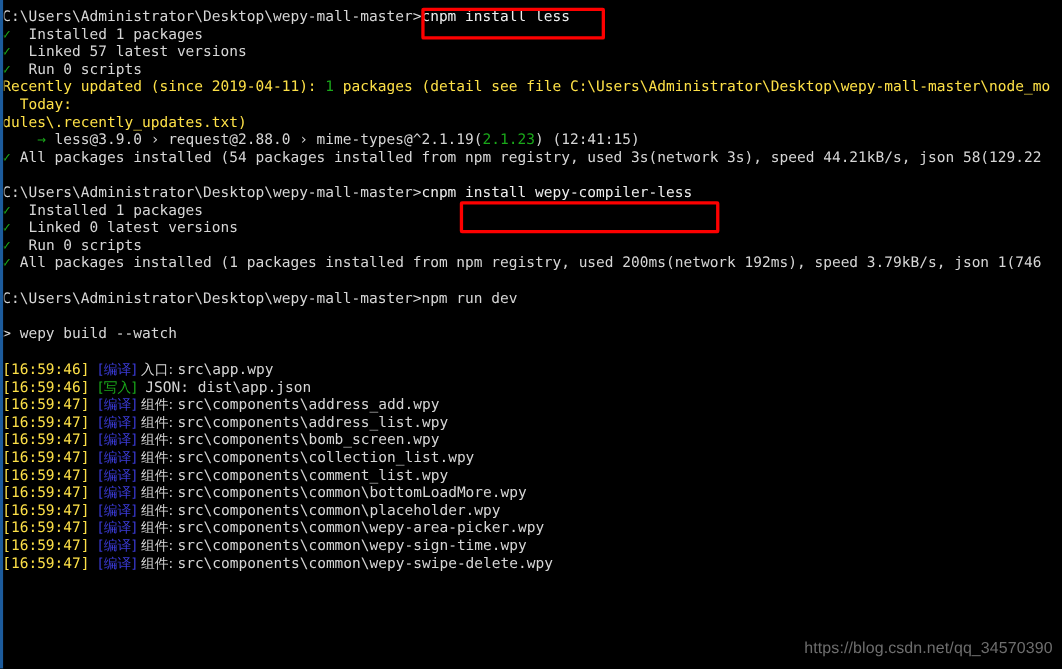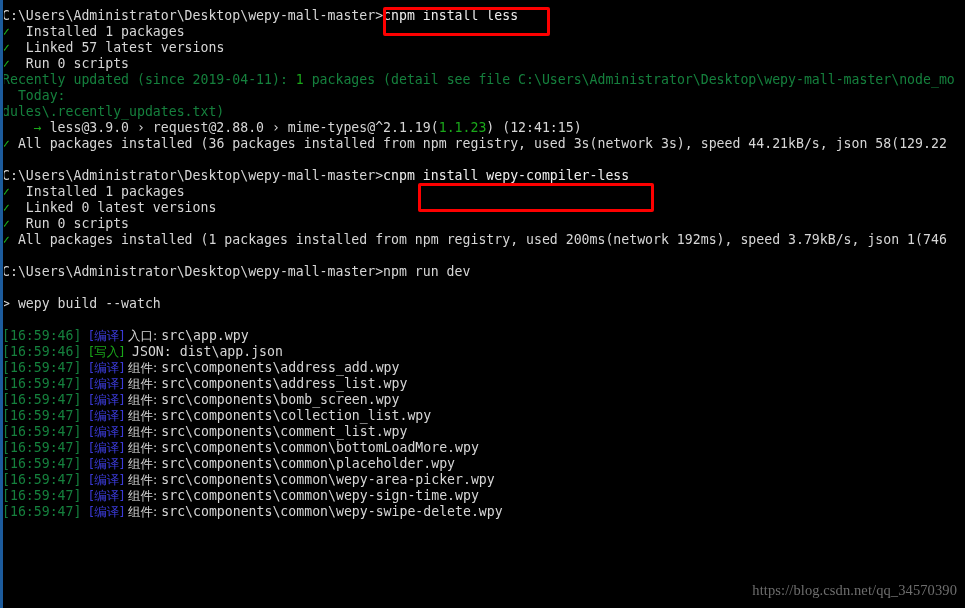--- a/index.html
+++ b/index.html
@@ -48,21 +48,21 @@
     white-space: pre;
     overflow: hidden;
     padding-left: 2px;
     box-sizing: border-box;
   }
   .line span { white-space: pre; }
 
   
   .c-white   { color: #d6d6d6; }
   .c-bright  { color: #eeeeee; }
-  .c-gray    { color: #15803d; }
+  .c-gray    { color: #fde047; }
   .c-green   { color: #1aa81a; }
   .c-blue    { color: #3b3bd8; }
 
   .check {
     color: #1ba81b;
     font-weight: bold;
   }
   .cjk {
     font-family: "DejaVu Sans", "Liberation Sans", sans-serif;
     font-size: 12.5px;
@@ -79,21 +79,21 @@
   }
   #redbox-1 { left: 383px; top: 7px;   width: 167px; height: 29px; }
   #redbox-2 { left: 418px; top: 183px; width: 236px; height: 29px; }
 
   
   #watermark {
     position: absolute;
     right: 8px;
     bottom: 10px;
     color: #6e6e6e;
-    font-family: Liberation Serif, serif;
+    font-family: Liberation Sans, sans-serif;
     font-size: 14.5px;
     letter-spacing: 0.1px;
     z-index: 12;
     white-space: nowrap;
   }
 </style>
 </head>
 <body>
 
 <div id="terminal">
@@ -102,22 +102,22 @@
   <div id="left-edge-inner"></div>
 
   <div id="screen">
       <div class="line"><span class="c-white">C:\Users\Administrator\Desktop\wepy-mall-master&gt;</span><span class="c-bright">cnpm install less</span></div>
       <div class="line"><span class="check">✓</span><span class="c-white">  Installed 1 packages</span></div>
       <div class="line"><span class="check">✓</span><span class="c-white">  Linked 57 latest versions</span></div>
       <div class="line"><span class="check">✓</span><span class="c-white">  Run 0 scripts</span></div>
       <div class="line"><span class="c-gray">Recently updated (since 2019-04-11): </span><span class="c-green">1</span><span class="c-gray"> packages (detail see file C:\Users\Administrator\Desktop\wepy-mall-master\node_mo</span></div>
       <div class="line"><span class="c-gray">  Today:</span></div>
       <div class="line"><span class="c-gray">dules\.recently_updates.txt)</span></div>
-      <div class="line"><span class="c-green">    → </span><span class="c-white">less@3.9.0 › request@2.88.0 › mime-types@^2.1.19(</span><span class="c-green">1.1.23</span><span class="c-white">) (12:41:15)</span></div>
-      <div class="line"><span class="check">✓</span><span class="c-white"> All packages installed (36 packages installed from npm registry, used 3s(network 3s), speed 44.21kB/s, json 58(129.22</span></div>
+      <div class="line"><span class="c-green">    → </span><span class="c-white">less@3.9.0 › request@2.88.0 › mime-types@^2.1.19(</span><span class="c-green">2.1.23</span><span class="c-white">) (12:41:15)</span></div>
+      <div class="line"><span class="check">✓</span><span class="c-white"> All packages installed (54 packages installed from npm registry, used 3s(network 3s), speed 44.21kB/s, json 58(129.22</span></div>
       <div class="line"><span class="c-white"></span></div>
       <div class="line"><span class="c-white">C:\Users\Administrator\Desktop\wepy-mall-master&gt;</span><span class="c-bright">cnpm install wepy-compiler-less</span></div>
       <div class="line"><span class="check">✓</span><span class="c-white">  Installed 1 packages</span></div>
       <div class="line"><span class="check">✓</span><span class="c-white">  Linked 0 latest versions</span></div>
       <div class="line"><span class="check">✓</span><span class="c-white">  Run 0 scripts</span></div>
       <div class="line"><span class="check">✓</span><span class="c-white"> All packages installed (1 packages installed from npm registry, used 200ms(network 192ms), speed 3.79kB/s, json 1(746</span></div>
       <div class="line"><span class="c-white"></span></div>
       <div class="line"><span class="c-white">C:\Users\Administrator\Desktop\wepy-mall-master&gt;npm run dev</span></div>
       <div class="line"><span class="c-white"></span></div>
       <div class="line"><span class="c-white">&gt; wepy build --watch</span></div>

